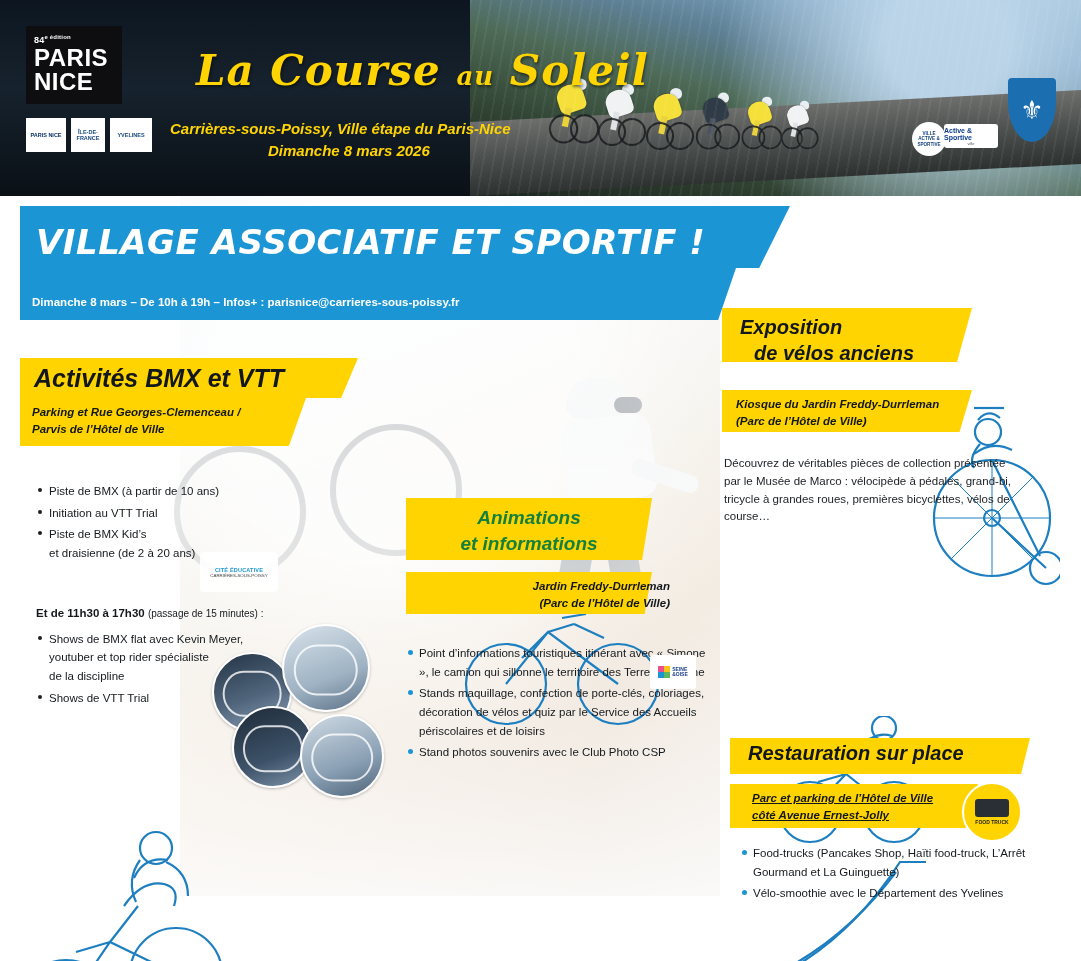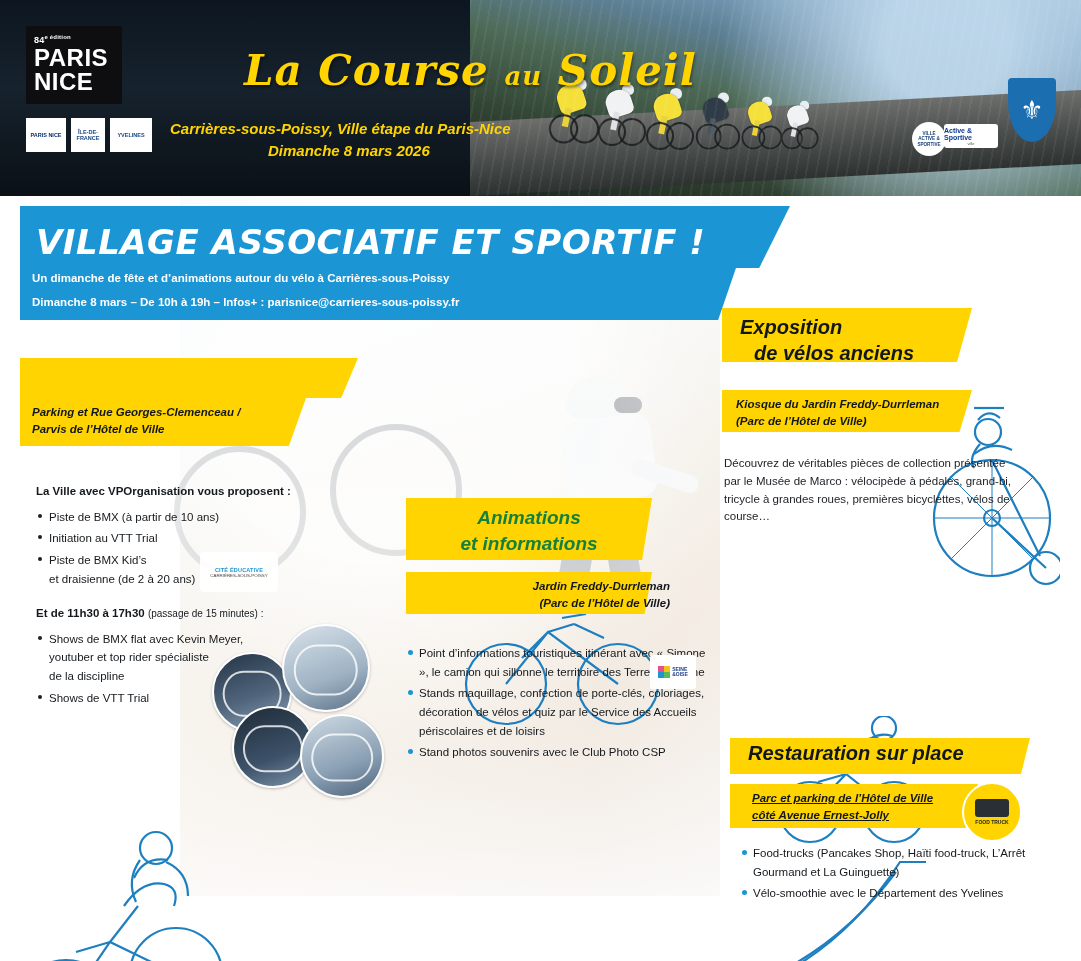--- a/index.html
+++ b/index.html
@@ -38,21 +38,21 @@
 
   .sublogos{position:absolute;left:26px;top:118px;display:flex;gap:5px;}
   .sublogo{height:34px;background:#fff;display:flex;align-items:center;justify-content:center;
     font-size:5.5px;color:#15467e;font-weight:bold;text-align:center;line-height:1.15;padding:2px 3px;box-sizing:border-box;}
   .sublogo.s1{width:40px;background:#ffffff;color:#0b2f6b;}
   .sublogo.s2{width:34px;}
   .sublogo.s3{width:42px;}
 
   .title-script{position:absolute;left:196px;top:46px;color:#ffd400;font-size:42px;
     font-family:"DejaVu Serif",serif;font-style:italic;font-weight:bold;letter-spacing:1px;
-    text-shadow:1px 2px 3px rgba(0,0,0,.5);white-space:nowrap;margin-left:48px;}
+    text-shadow:1px 2px 3px rgba(0,0,0,.5);white-space:nowrap;}
   .title-script .small{font-size:26px;}
   .header-sub1{position:absolute;left:170px;top:120px;color:#ffd400;font-size:15px;font-weight:bold;font-style:italic;}
   .header-sub2{position:absolute;left:268px;top:142px;color:#ffd400;font-size:15px;font-weight:bold;font-style:italic;}
 
   .badge-circle{position:absolute;top:122px;width:34px;height:34px;border-radius:50%;background:#fff;
     display:flex;align-items:center;justify-content:center;font-size:4.6px;color:#16427c;text-align:center;
     font-weight:bold;line-height:1.1;padding:3px;box-sizing:border-box;}
   .badge-circle{left:912px;}
   .badge-rect{position:absolute;left:944px;top:124px;width:54px;height:24px;background:#fff;border-radius:3px;
     display:flex;flex-direction:column;align-items:center;justify-content:center;}
@@ -307,32 +307,31 @@
       <path d="M44 2 L74 2"></path>
       <path d="M50 38 q-12 14 -6 24"></path>
       <g stroke-width="1">
         <path d="M62 54 L62 170 M4 112 L120 112 M21 71 L103 153 M21 153 L103 71"></path>
       </g>
     </svg>
 
     <div class="banner" style="top:10px"></div>
     <div class="banner-strip" style="top:72px"></div>
     <div class="banner-title" style="top:26px">VILLAGE ASSOCIATIF ET SPORTIF !</div>
-    <div class="banner-l1" style="top:76px">Un dimanche de fête et d’animations autour du vélo à Carrières-sous-Poissy</div>
     <div class="banner-l2" style="top:100px">Dimanche 8 mars – De 10h à 19h – Infos+ :  parisnice@carrieres-sous-poissy.fr</div>
 
     <div class="ylabel bmx-label" style="top:162px"></div>
+    <div class="bmx-title" style="top:168px">Activités BMX et VTT</div>
     <div class="ylabel bmx-sub" style="top:202px"></div>
     <div class="bmx-sub-t" style="top:208px">
       <div>Parking et Rue Georges-Clemenceau /</div>
       <div>Parvis de l’Hôtel de Ville</div>
     </div>
 
     <div class="blk bmx-text" style="top:286px">
-      <span class="lead">La Ville avec VPOrganisation vous proposent :</span>
       <ul class="dots">
         <li><span>Piste de BMX (à partir de 10 ans)</span></li>
         <li><span>Initiation au VTT Trial</span></li>
         <li><span style="white-space:pre-line">Piste de BMX Kid’s
 et draisienne (de 2 à 20 ans)</span></li>
       </ul>
     </div>
 
     <div class="blk bmx-text2" style="top:408px">
       <span class="lead">

